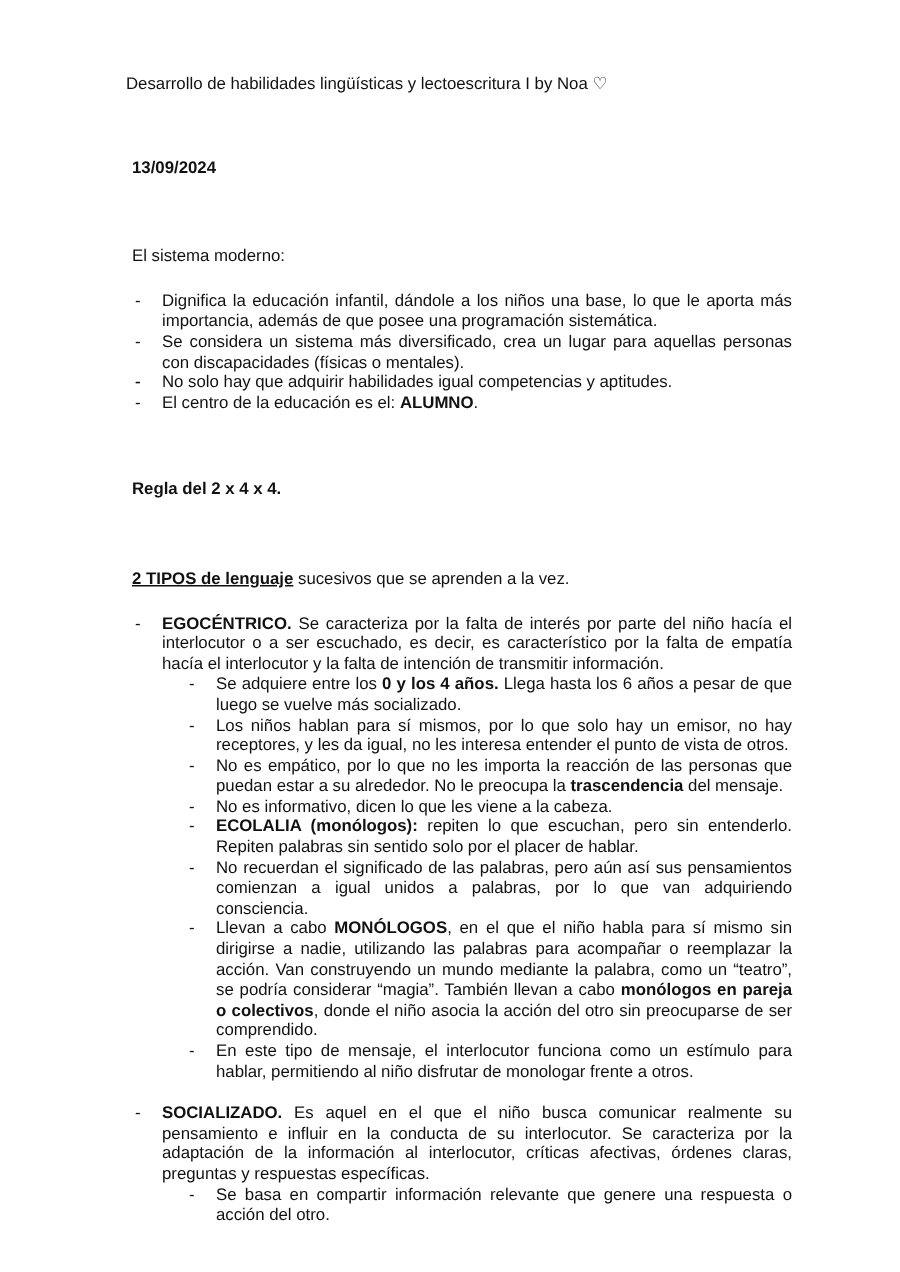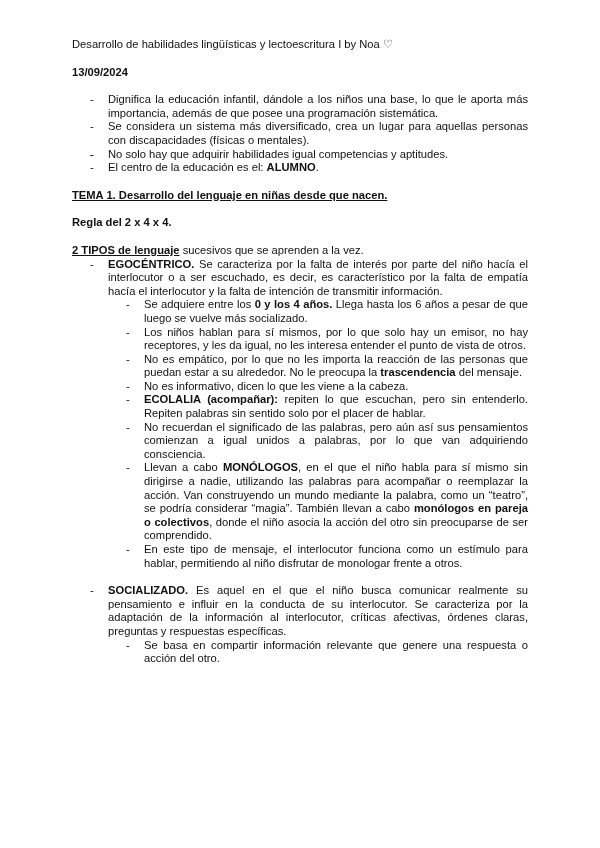--- a/index.html
+++ b/index.html
@@ -1,60 +1,60 @@
 <!DOCTYPE html>
 <html><head>
 <meta charset="utf-8">
 <style>
   html, body { margin: 0; padding: 0; background: #ffffff; }
   body { width: 600px; height: 848px; position: relative; overflow: hidden;
          font-family: "Liberation Sans", "DejaVu Sans", sans-serif; color: #111; font-size: 11.2px; }
   .page { position: absolute; left: 72px; top: 38px; width: 456px; line-height: 13.6px; }
-  .hdr { margin: 0; }
+  .hdr { margin: 12px; }
   .gap { height: 14px; }
-  p { margin: 0; }
+  p { margin: 16px; }
   b, .b { font-weight: bold; }
   .u { text-decoration: underline; font-weight: bold; }
   ul { list-style: none; margin: 0; padding: 0; }
   li { position: relative; text-align: justify; }
   ul.l1 > li { padding-left: 36px; }
   ul.l1 > li > .dash { position: absolute; left: 18px; top: 0; }
   ul.l2 { margin-left: 0; }
   ul.l2 > li { padding-left: 36px; }
   ul.l2 > li > .dash { position: absolute; left: 18px; top: 0; }
 </style>
 </head>
 <body>
 
 <div class="page">
   <p class="hdr">Desarrollo de habilidades lingüísticas y lectoescritura I by Noa ♡</p>
   <div class="gap"></div>
   <p class="b">13/09/2024</p>
   <div class="gap"></div>
+  <p>El sistema moderno:</p>
   <ul class="l1">
     <li><span class="dash">-</span><span>Dignifica la educación infantil, dándole a los niños una base, lo que le aporta más importancia, además de que posee una programación sistemática.</span></li>
     <li><span class="dash">-</span><span>Se considera un sistema más diversificado, crea un lugar para aquellas personas con discapacidades (físicas o mentales).</span></li>
     <li><span class="dash">-</span></li>
     <li><span class="dash">-</span><span>No solo hay que adquirir habilidades igual competencias y aptitudes.</span></li>
     <li><span class="dash">-</span><span>El centro de la educación es el: </span><b>ALUMNO</b><span>.</span></li>
   </ul>
   <div class="gap"></div>
-  <p class="u">TEMA 1. Desarrollo del lenguaje en niñas desde que nacen.</p>
   <div class="gap"></div>
   <p class="b">Regla del 2 x 4 x 4.</p>
   <div class="gap"></div>
   <p><span class="u">2 TIPOS de lenguaje</span><span> sucesivos que se aprenden a la vez.</span></p>
   <ul class="l1">
     <li><span class="dash">-</span><b>EGOCÉNTRICO.</b><span> Se caracteriza por la falta de interés por parte del niño hacía el interlocutor o a ser escuchado, es decir, es característico por la falta de empatía hacía el interlocutor y la falta de intención de transmitir información.</span>
       <ul class="l2">
         <li><span class="dash">-</span><span>Se adquiere entre los </span><b>0 y los 4 años.</b><span> Llega hasta los 6 años a pesar de que luego se vuelve más socializado.</span></li>
         <li><span class="dash">-</span><span>Los niños hablan para sí mismos, por lo que solo hay un emisor, no hay receptores, y les da igual, no les interesa entender el punto de vista de otros.</span></li>
         <li><span class="dash">-</span><span>No es empático, por lo que no les importa la reacción de las personas que puedan estar a su alrededor. No le preocupa la </span><b>trascendencia</b><span> del mensaje.</span></li>
         <li><span class="dash">-</span><span>No es informativo, dicen lo que les viene a la cabeza.</span></li>
-        <li><span class="dash">-</span><b>ECOLALIA (acompañar):</b><span> repiten lo que escuchan, pero sin entenderlo. Repiten palabras sin sentido solo por el placer de hablar.</span></li>
+        <li><span class="dash">-</span><b>ECOLALIA (monólogos):</b><span> repiten lo que escuchan, pero sin entenderlo. Repiten palabras sin sentido solo por el placer de hablar.</span></li>
         <li><span class="dash">-</span><span>No recuerdan el significado de las palabras, pero aún así sus pensamientos comienzan a igual unidos a palabras, por lo que van adquiriendo consciencia.</span></li>
         <li><span class="dash">-</span><span>Llevan a cabo </span><b>MONÓLOGOS</b><span>, en el que el niño habla para sí mismo sin dirigirse a nadie, utilizando las palabras para acompañar o reemplazar la acción. Van construyendo un mundo mediante la palabra, como un “teatro”, se podría considerar “magia”. También llevan a cabo </span><b>monólogos en pareja o colectivos</b><span>, donde el niño asocia la acción del otro sin preocuparse de ser comprendido.</span></li>
         <li><span class="dash">-</span><span>En este tipo de mensaje, el interlocutor funciona como un estímulo para hablar, permitiendo al niño disfrutar de monologar frente a otros.</span></li>
       </ul>
     </li>
   </ul>
   <div class="gap"></div>
   <ul class="l1">
     <li><span class="dash">-</span><b>SOCIALIZADO.</b><span> Es aquel en el que el niño busca comunicar realmente su pensamiento e influir en la conducta de su interlocutor. Se caracteriza por la adaptación de la información al interlocutor, críticas afectivas, órdenes claras, preguntas y respuestas específicas.</span>
       <ul class="l2">

